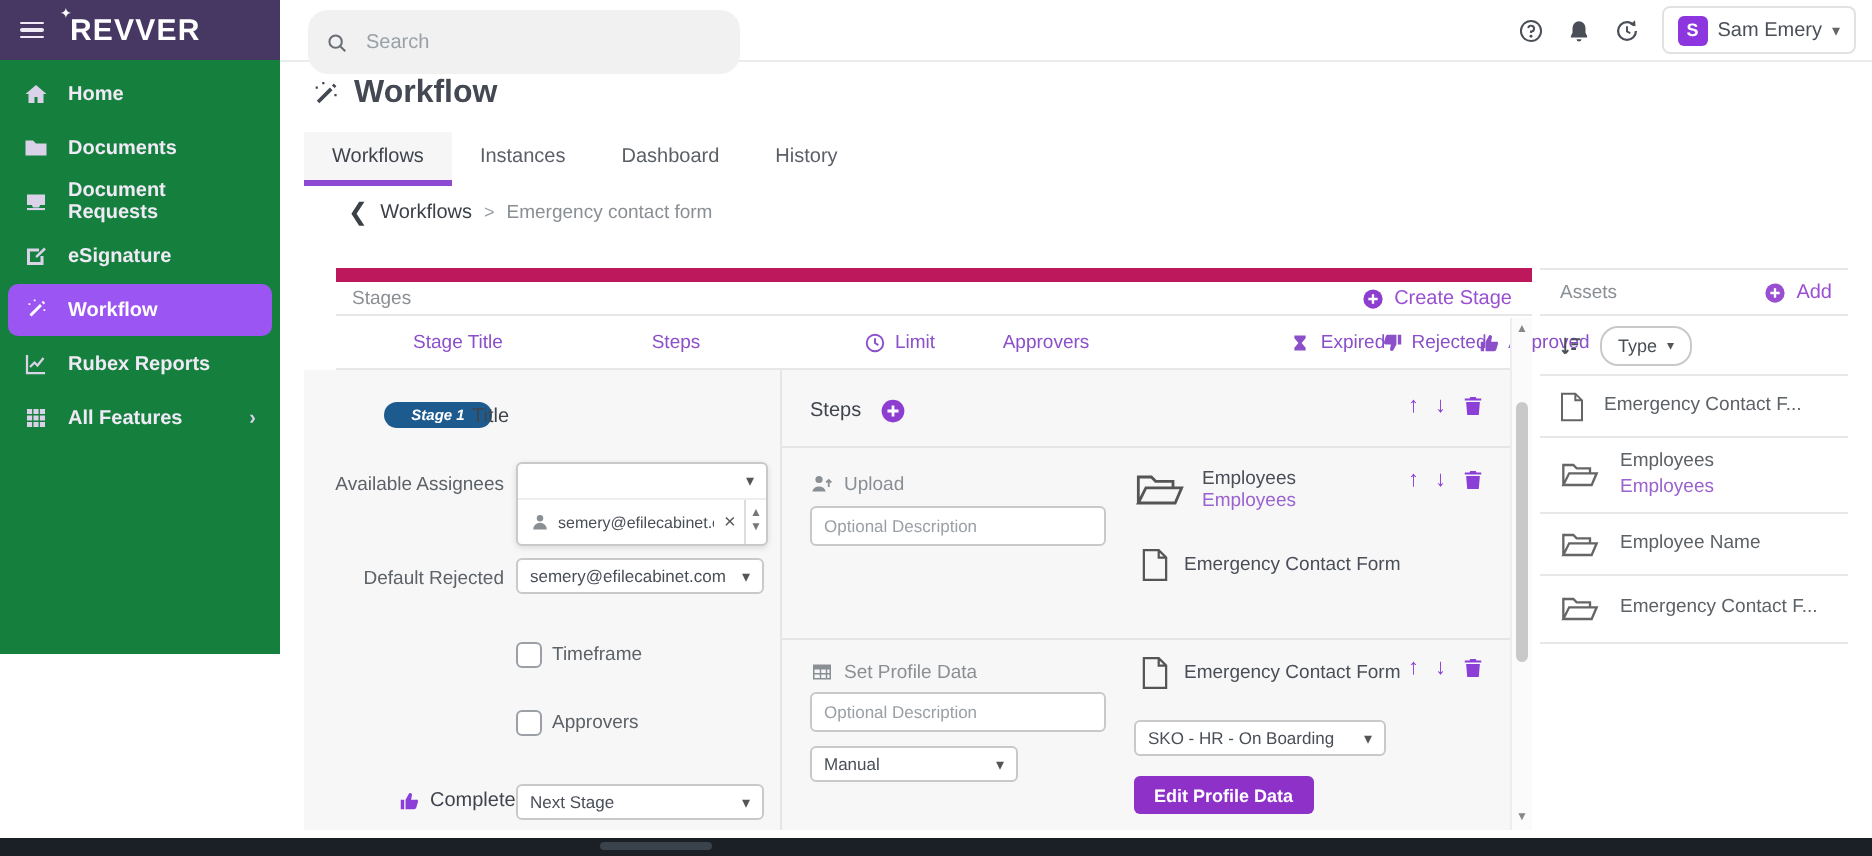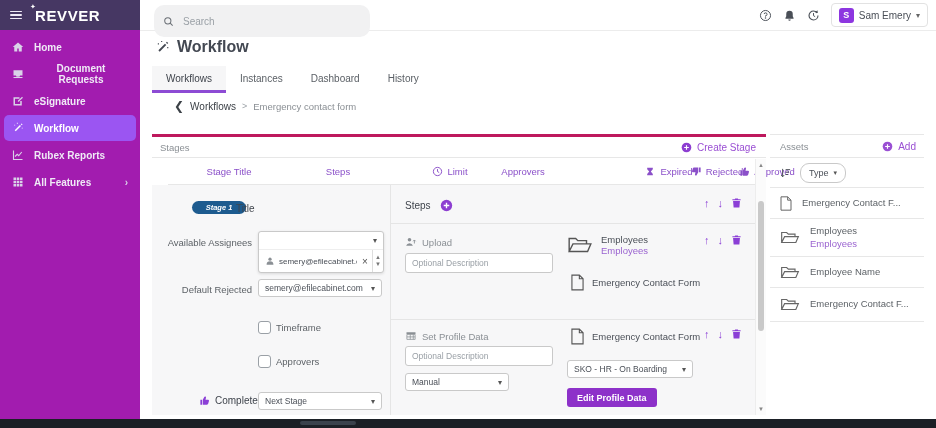--- a/index.html
+++ b/index.html
@@ -2,21 +2,21 @@
 <html><head>
 <meta charset="utf-8">
 <style>
   html,body{margin:0;padding:0;background:#fff;}
   .root{position:relative;width:936px;height:428px;overflow:hidden;background:#fff;
         font-family:"Liberation Sans","DejaVu Sans",sans-serif;color:#4a4f57;}
   .abs{position:absolute;}
   svg{display:block;}
 
   
-  .sidebar{left:0;top:0;width:140px;height:419px;background:#a21caf;text-align:center;}
+  .sidebar{left:0;top:0;width:140px;height:327px;background:#15803d;}
   .sb-top{position:absolute;left:0;top:0;width:140px;height:30px;background:#463763;
           display:flex;align-items:center;padding:0 10px;box-sizing:border-box;}
   .burger{width:12px;display:flex;flex-direction:column;gap:2px;cursor:pointer;}
   .burger i{display:block;height:1.6px;background:#efeaf6;border-radius:1px;}
   .logo{margin-left:13px;color:#fff;font-weight:bold;font-size:15px;letter-spacing:.6px;position:relative;}
   .logo .spark{position:absolute;left:-5px;top:-4px;}
   .menu{position:absolute;top:34px;left:0;right:0;}
   .mi{height:26px;display:flex;align-items:center;gap:10px;padding:0 12px;margin:0 0 1px 0;
       color:#efeaf6;font-size:10px;font-weight:bold;cursor:pointer;}
   .mi .ic{width:12px;height:12px;color:#d9d2e8;flex:0 0 12px;}
@@ -48,21 +48,21 @@
   .tab{padding:7px 14px 6px;font-size:10px;color:#5b6066;cursor:pointer;border-bottom:3px solid transparent;}
   .tab.active{background:#f6f6f7;color:#3f444c;border-bottom:3px solid #8d4bd4;}
   .crumb{left:174px;top:100px;display:flex;align-items:center;gap:6px;}
   .crumb .back{font-size:12px;font-weight:bold;color:#3c4147;cursor:pointer;line-height:1;}
   .crumb .b1{font-size:10px;color:#3c4147;cursor:pointer;}
   .crumb .sep{font-size:9px;color:#9aa0a6;}
   .crumb .cur{font-size:9.5px;color:#8a8f94;}
 
   
   .stages{left:152px;top:134px;width:614px;height:281px;}
-  .sp-head{position:absolute;left:0;top:0;right:0;height:24px;border-top:3px solid #be185d;border-bottom:1px solid #e7e7e7;
+  .sp-head{position:absolute;left:16px;top:0;right:0;height:24px;border-top:7px solid #be185d;border-bottom:1px solid #e7e7e7;
            display:flex;align-items:center;justify-content:space-between;padding:0 10px 0 8px;box-sizing:border-box;}
   .sp-head .t{font-size:9.5px;color:#8a8f94;}
   .linkbtn{display:flex;align-items:center;gap:5px;color:#9a4fd3;font-size:10px;cursor:pointer;}
   .colhead{position:absolute;left:16px;top:25px;right:10px;height:25px;border-bottom:1px solid #e7e7e7;background:#fff;}
   .ch{position:absolute;top:0;height:25px;display:flex;align-items:center;justify-content:center;gap:4px;
       font-size:9.5px;color:#8b50c9;}
   .ch .ic{width:11px;height:11px;color:#8b50c9;}
   .sbody{position:absolute;left:0;top:51px;right:10px;bottom:0;background:#f7f7f8;overflow:hidden;}
   .formcol{position:absolute;left:0;top:0;width:238px;bottom:0;border-right:1px solid #e5e5e5;}
   .badge{position:absolute;left:40px;width:54px;height:13px;background:#1d5b8f;border-radius:7px;color:#fff;
@@ -158,20 +158,28 @@
         <span class="ic">
             <svg viewBox="0 0 16 16" width="12" height="12">
               <path d="M8 2L1 8h2v6h4v-4h2v4h4V8h2z" fill="currentColor"></path>
             </svg>
           </span>
         <span>Home</span>
       </div>
       <div class="mi">
         <span class="ic">
             <svg viewBox="0 0 16 16" width="12" height="12">
+              <path d="M1 3h5l2 2h7v8H1z" fill="currentColor"></path>
+            </svg>
+          </span>
+        <span>Documents</span>
+      </div>
+      <div class="mi">
+        <span class="ic">
+            <svg viewBox="0 0 16 16" width="12" height="12">
               <path fill="currentColor" d="M2 3h12v7h-3.2l-.8 1.6H6L5.2 10H2z"></path>
               <path fill="currentColor" d="M2 12h12v1.4H2z"></path>
             </svg>
           </span>
         <span>Document Requests</span>
       </div>
       <div class="mi">
         <span class="ic">
             <svg viewBox="0 0 16 16" width="12" height="12">
               <path fill="currentColor" d="M2 3h8v2H4v7h7V8h2v6H2z"></path>

